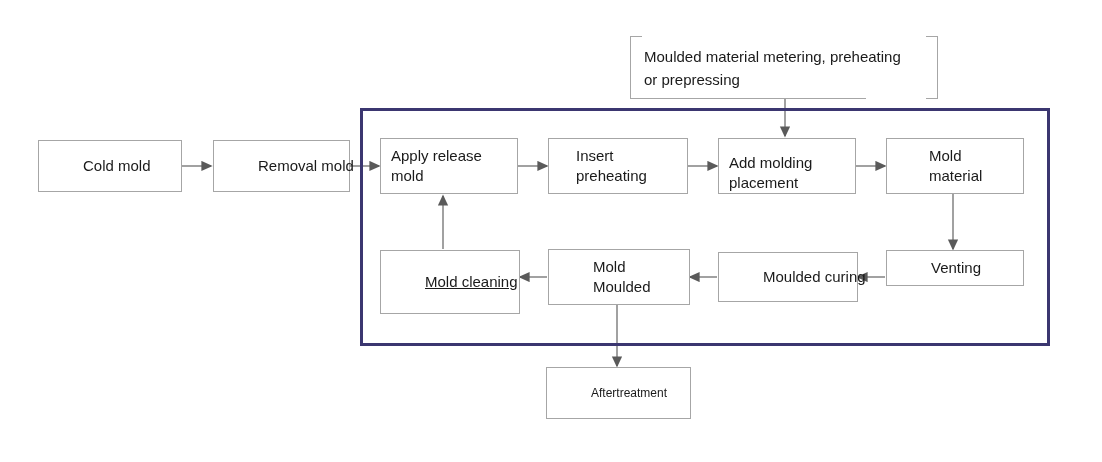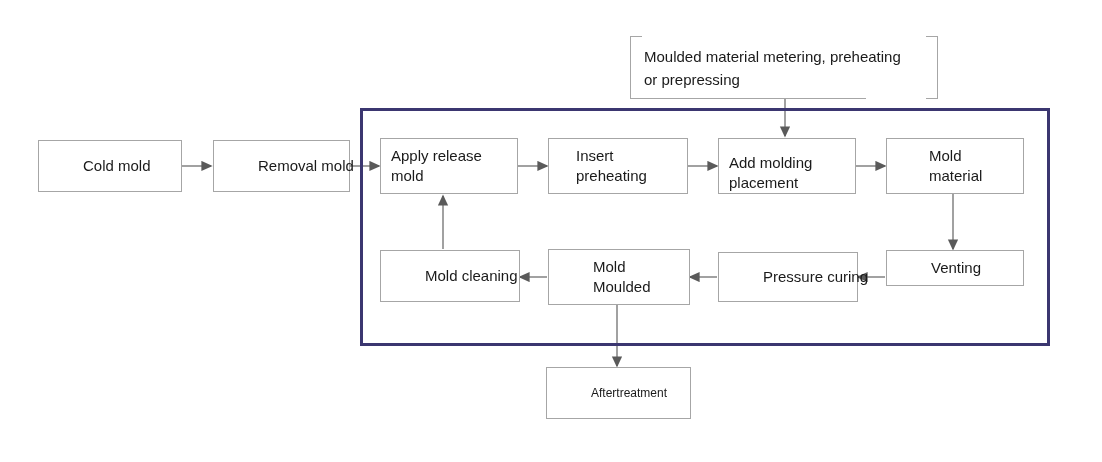--- a/index.html
+++ b/index.html
@@ -145,29 +145,29 @@
   <div class="node leftal" style="left:886px; top:138px; width:138px; height:56px; padding-left:42px;">
     <span class="txt-line">Mold</span>
     <span class="txt-line">material</span>
   </div>
 
   <div class="node center" style="left:886px; top:250px; width:138px; height:36px;">
     <span class="txt-line">Venting</span>
   </div>
 
   <div class="node center" style="left:718px; top:252px; width:140px; height:50px;">
-    <span class="txt-line">Pressure curing</span>
+    <span class="txt-line">Moulded curing</span>
   </div>
 
   <div class="node center" style="left:548px; top:249px; width:142px; height:56px;">
     <span class="txt-line">Mold</span>
     <span class="txt-line">Moulded</span>
   </div>
 
-  <div class="node center" style="left:380px; top:250px; width:140px; height:52px;">
+  <div class="node center" style="left:380px; top:250px; width:140px; height:64px;text-decoration:underline;">
     <span class="txt-line">Mold cleaning</span>
   </div>
 
   <div class="node center small" style="left:546px; top:367px; width:145px; height:52px;">
     <span class="txt-line">Aftertreatment</span>
   </div>
 
 </div>
 
 </body></html>

